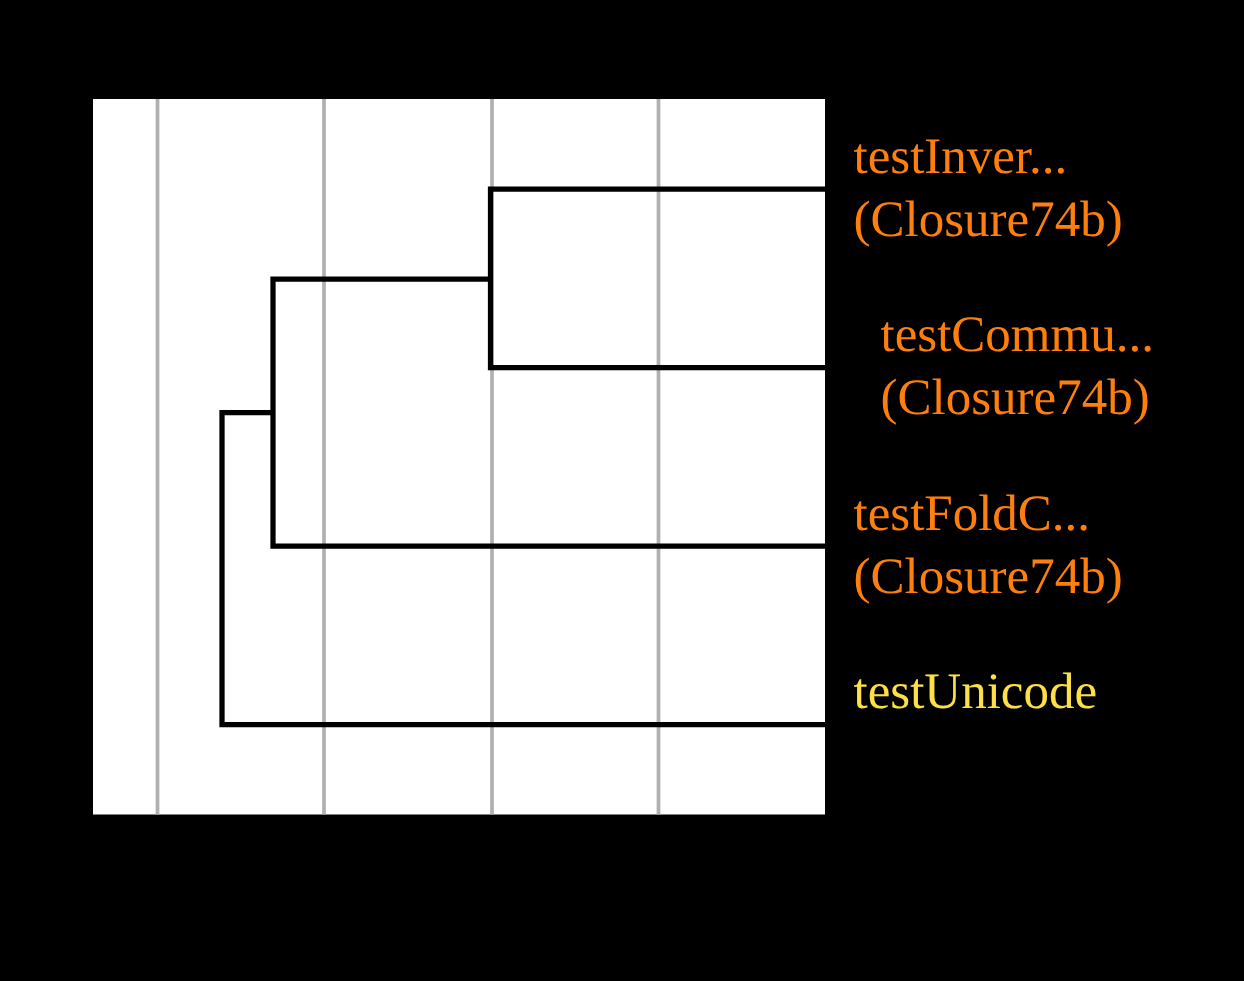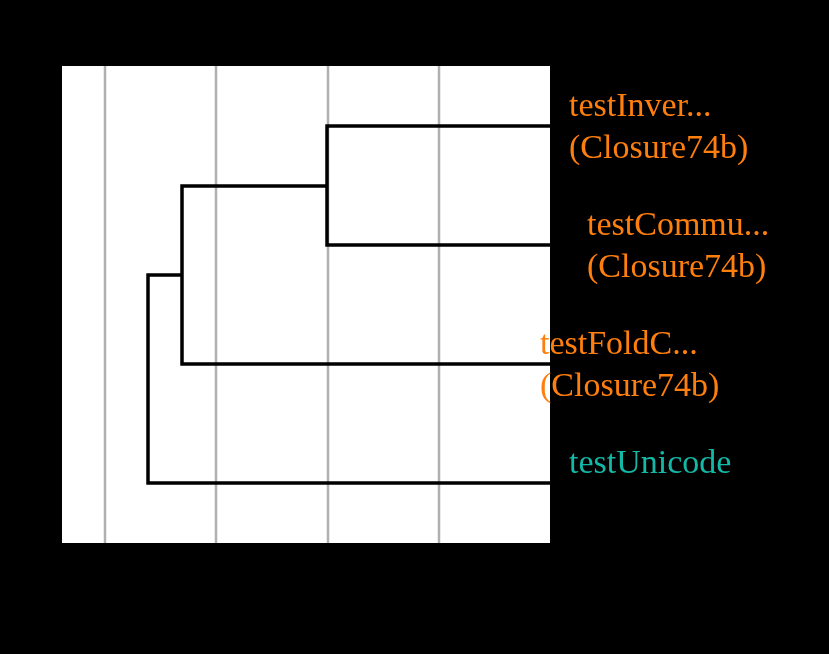--- a/index.html
+++ b/index.html
@@ -45,20 +45,20 @@
     </svg>
 
   <div class="leaf-label" style="left: 569px; top: 84px; color: rgb(255, 127, 14);">
     <span>testInver...</span>
     <span>(Closure74b)</span>
   </div>
   <div class="leaf-label" style="left: 569px; top: 203px; color: rgb(255, 127, 14); margin-left: 18px;">
     <span>testCommu...</span>
     <span>(Closure74b)</span>
   </div>
-  <div class="leaf-label" style="left: 540px; top: 322px; color: rgb(255, 127, 14);">
+  <div class="leaf-label" style="left: 569px; top: 322px; color: rgb(255, 127, 14);">
     <span>testFoldC...</span>
     <span>(Closure74b)</span>
   </div>
-  <div class="leaf-label" style="left: 569px; top: 441px; color: #14b8a6;">
+  <div class="leaf-label" style="left: 569px; top: 441px; color: #fde047;">
     <span>testUnicode</span>
   </div>
 </div>
 
 </body></html>

